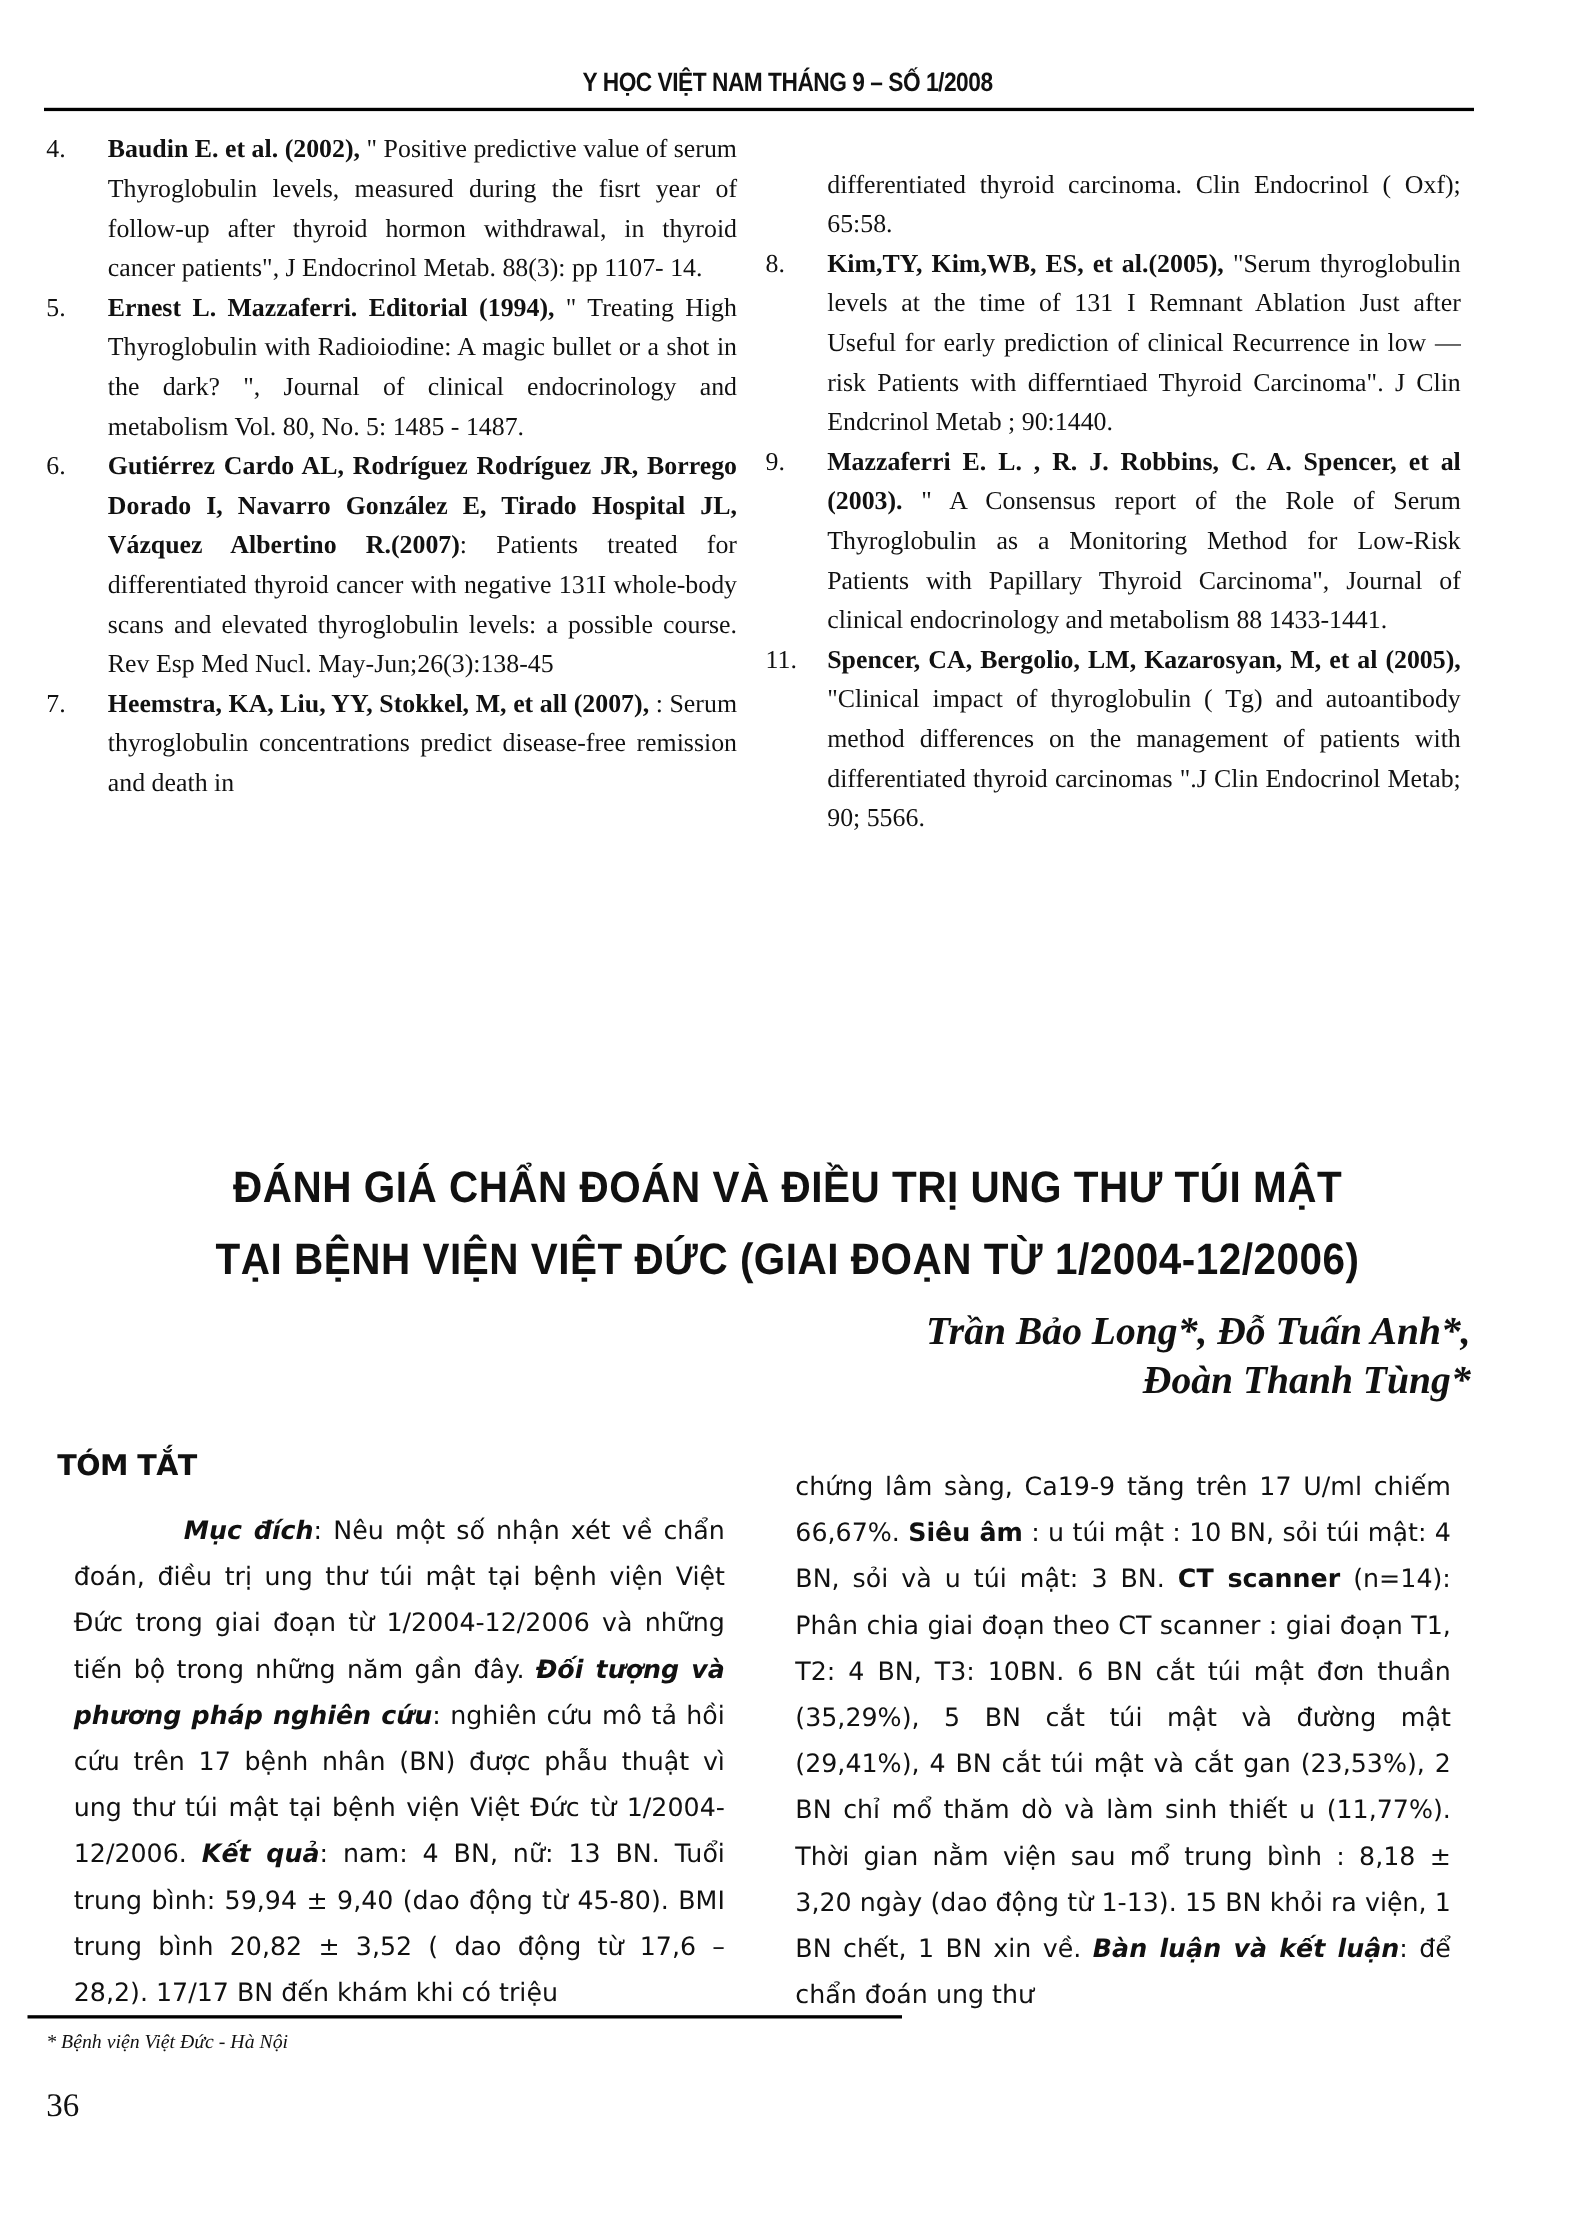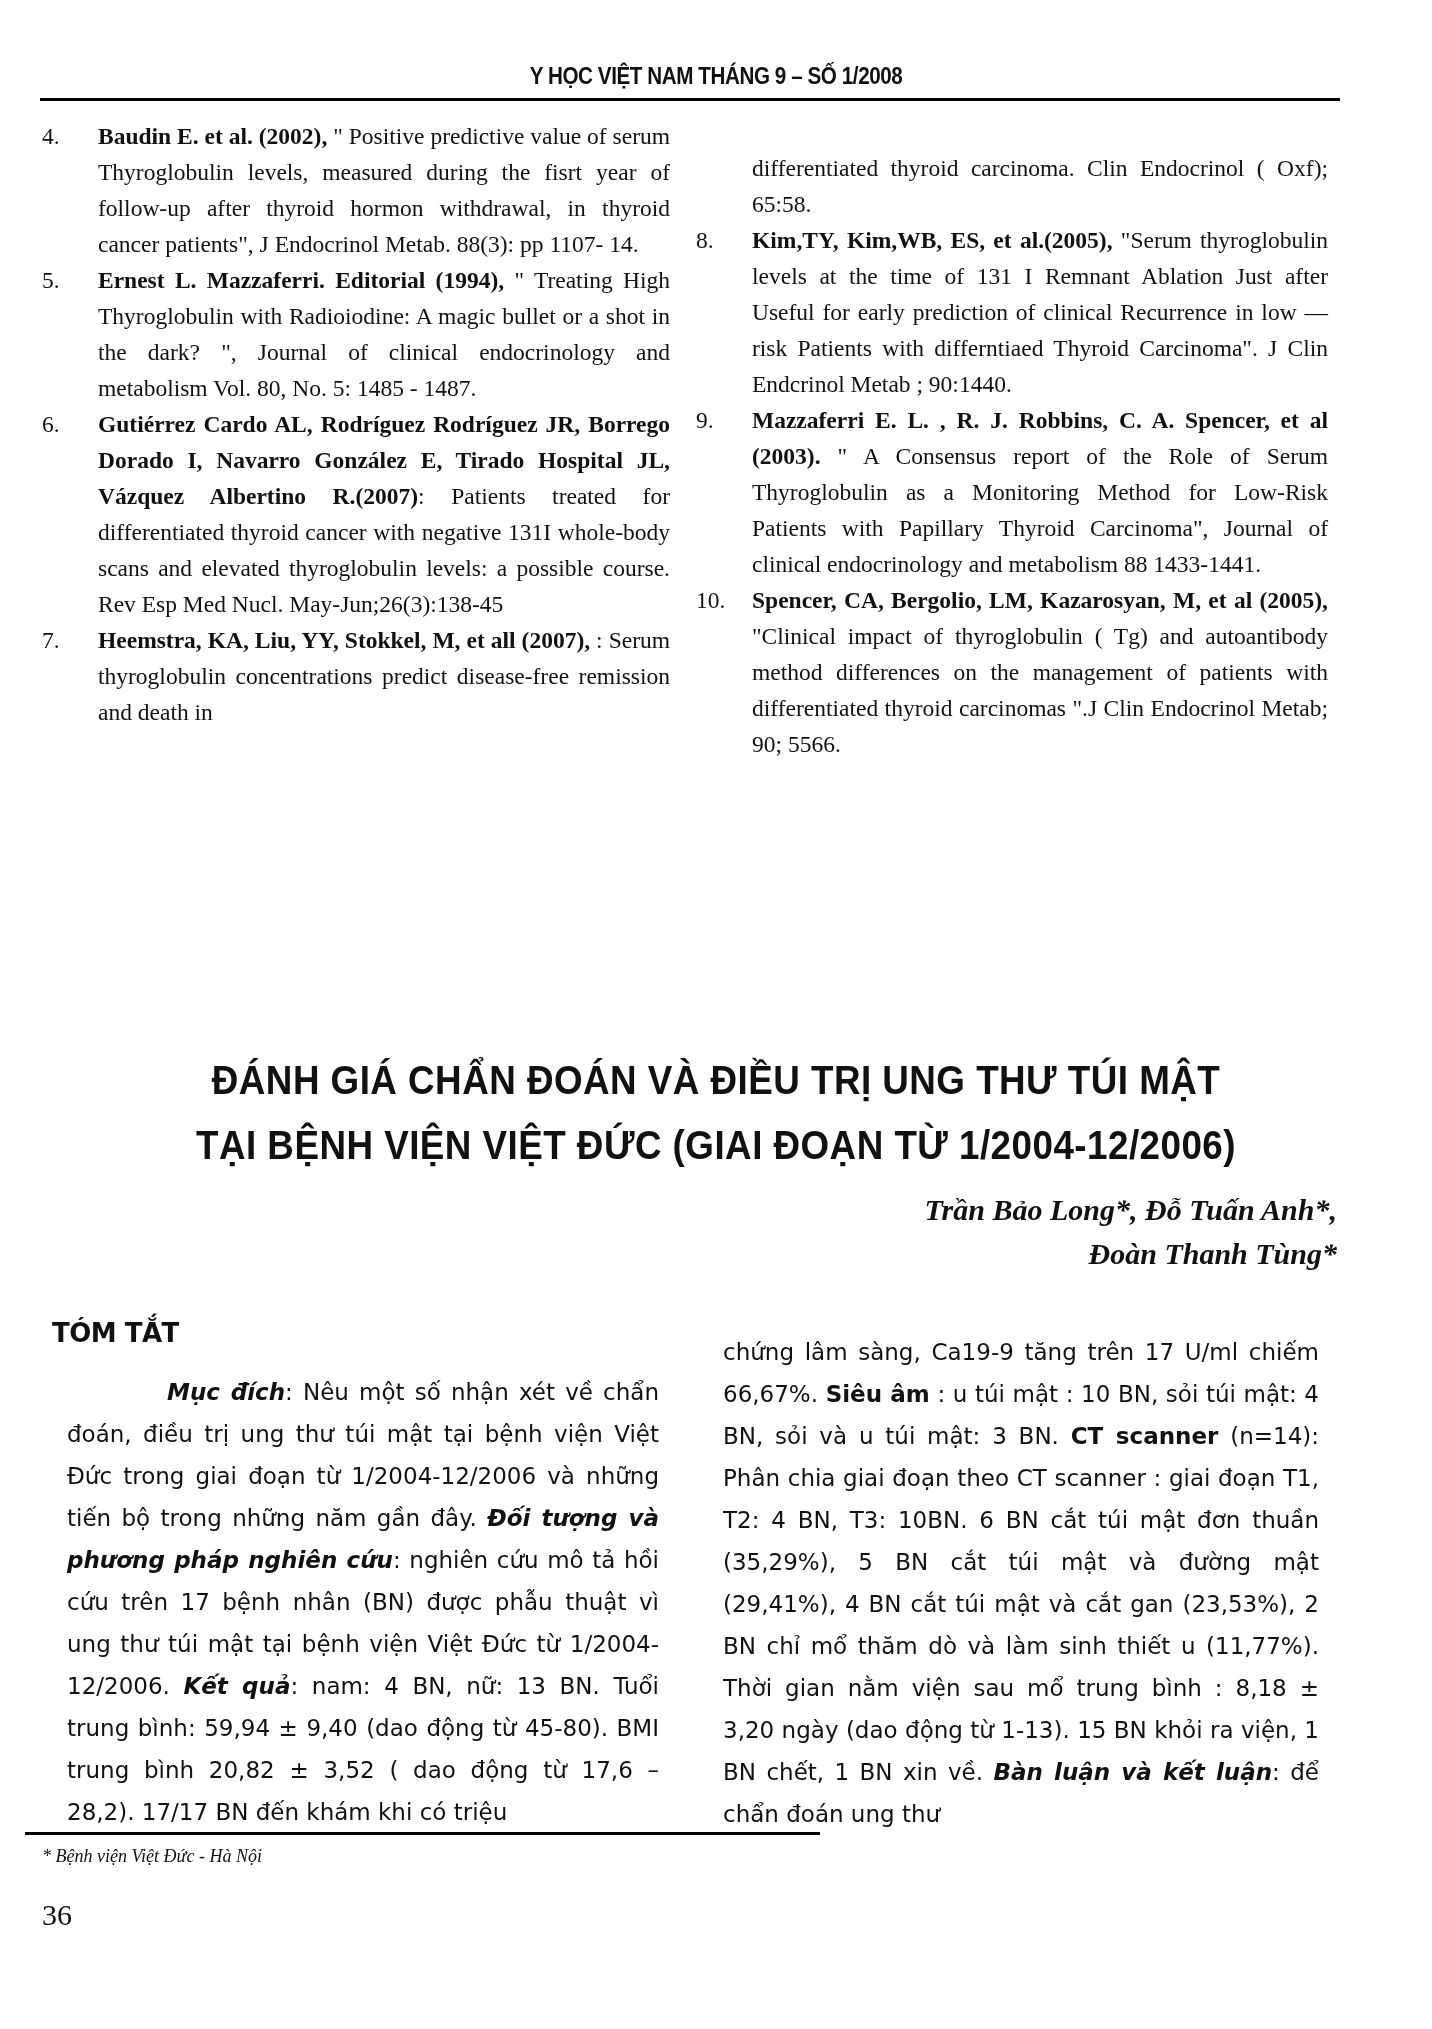--- a/index.html
+++ b/index.html
@@ -23,21 +23,21 @@
   .article-title {
     left: 0; width: 1432px; text-align: center;
     font-family: "Liberation Sans", sans-serif; font-weight: bold; font-size: 40px;
     letter-spacing: 0.5px; transform: scaleX(0.92); transform-origin: 50% 50%;
   }
   .title1 { top: 1058px; }
   .title2 { top: 1123px; }
   .authors {
     right: 95px; text-align: right;
     font-family: "Liberation Serif", serif; font-style: italic; font-weight: bold;
-    font-size: 30px; line-height: 44px; top: 1188px;
+    font-size: 36px; line-height: 44px; top: 1188px;
   }
 
   .abstract { font-family: "DejaVu Sans", sans-serif; font-size: 23px; line-height: 42px; }
   .abstract p { margin: 15px; text-align: justify; }
   .abs-left { left: 52px; width: 622px; top: 1356px; }
   .abs-right { left: 708px; width: 626px; top: 1316px; }
   .abs-heading { font-family: "DejaVu Sans", sans-serif; font-weight: bold; font-size: 26px; left: 52px; top: 1318px; letter-spacing: -0.5px; }
   .em { font-weight: bold; font-style: italic; }
   .strong { font-weight: bold; }
   .indent { display: inline-block; width: 100px; }
@@ -77,21 +77,21 @@
   </div>
   <div class="ref">
     <span class="num">8.</span>
     <p><b>Kim,TY, Kim,WB, ES, et al.(2005),</b><span> "Serum thyroglobulin levels at the time of 131 I Remnant Ablation Just after Useful for early prediction of clinical Recurrence in low —risk Patients with differntiaed Thyroid Carcinoma". J Clin Endcrinol Metab ; 90:1440.</span></p>
   </div>
   <div class="ref">
     <span class="num">9.</span>
     <p><b>Mazzaferri E. L. , R. J. Robbins, C. A. Spencer, et al (2003).</b><span> " A Consensus report of the Role of Serum Thyroglobulin as a Monitoring Method for Low-Risk Patients with Papillary Thyroid Carcinoma", Journal of clinical endocrinology and metabolism 88 1433-1441.</span></p>
   </div>
   <div class="ref">
-    <span class="num">10.</span>
+    <span class="num">11.</span>
     <p><b>Spencer, CA, Bergolio, LM, Kazarosyan, M, et al (2005),</b><span> "Clinical impact of thyroglobulin ( Tg) and autoantibody method differences on the management of patients with differentiated thyroid carcinomas ".J Clin Endocrinol Metab; 90; 5566.</span></p>
   </div>
 </div>
 
 <div class="abs article-title title1">ĐÁNH GIÁ CHẨN ĐOÁN VÀ ĐIỀU TRỊ UNG THƯ TÚI MẬT</div>
 <div class="abs article-title title2">TẠI BỆNH VIỆN VIỆT ĐỨC (GIAI ĐOẠN TỪ 1/2004-12/2006)</div>
 <div class="abs authors">
   <div>Trần Bảo Long*, Đỗ Tuấn Anh*,</div>
   <div>Đoàn Thanh Tùng*</div>
 </div>

